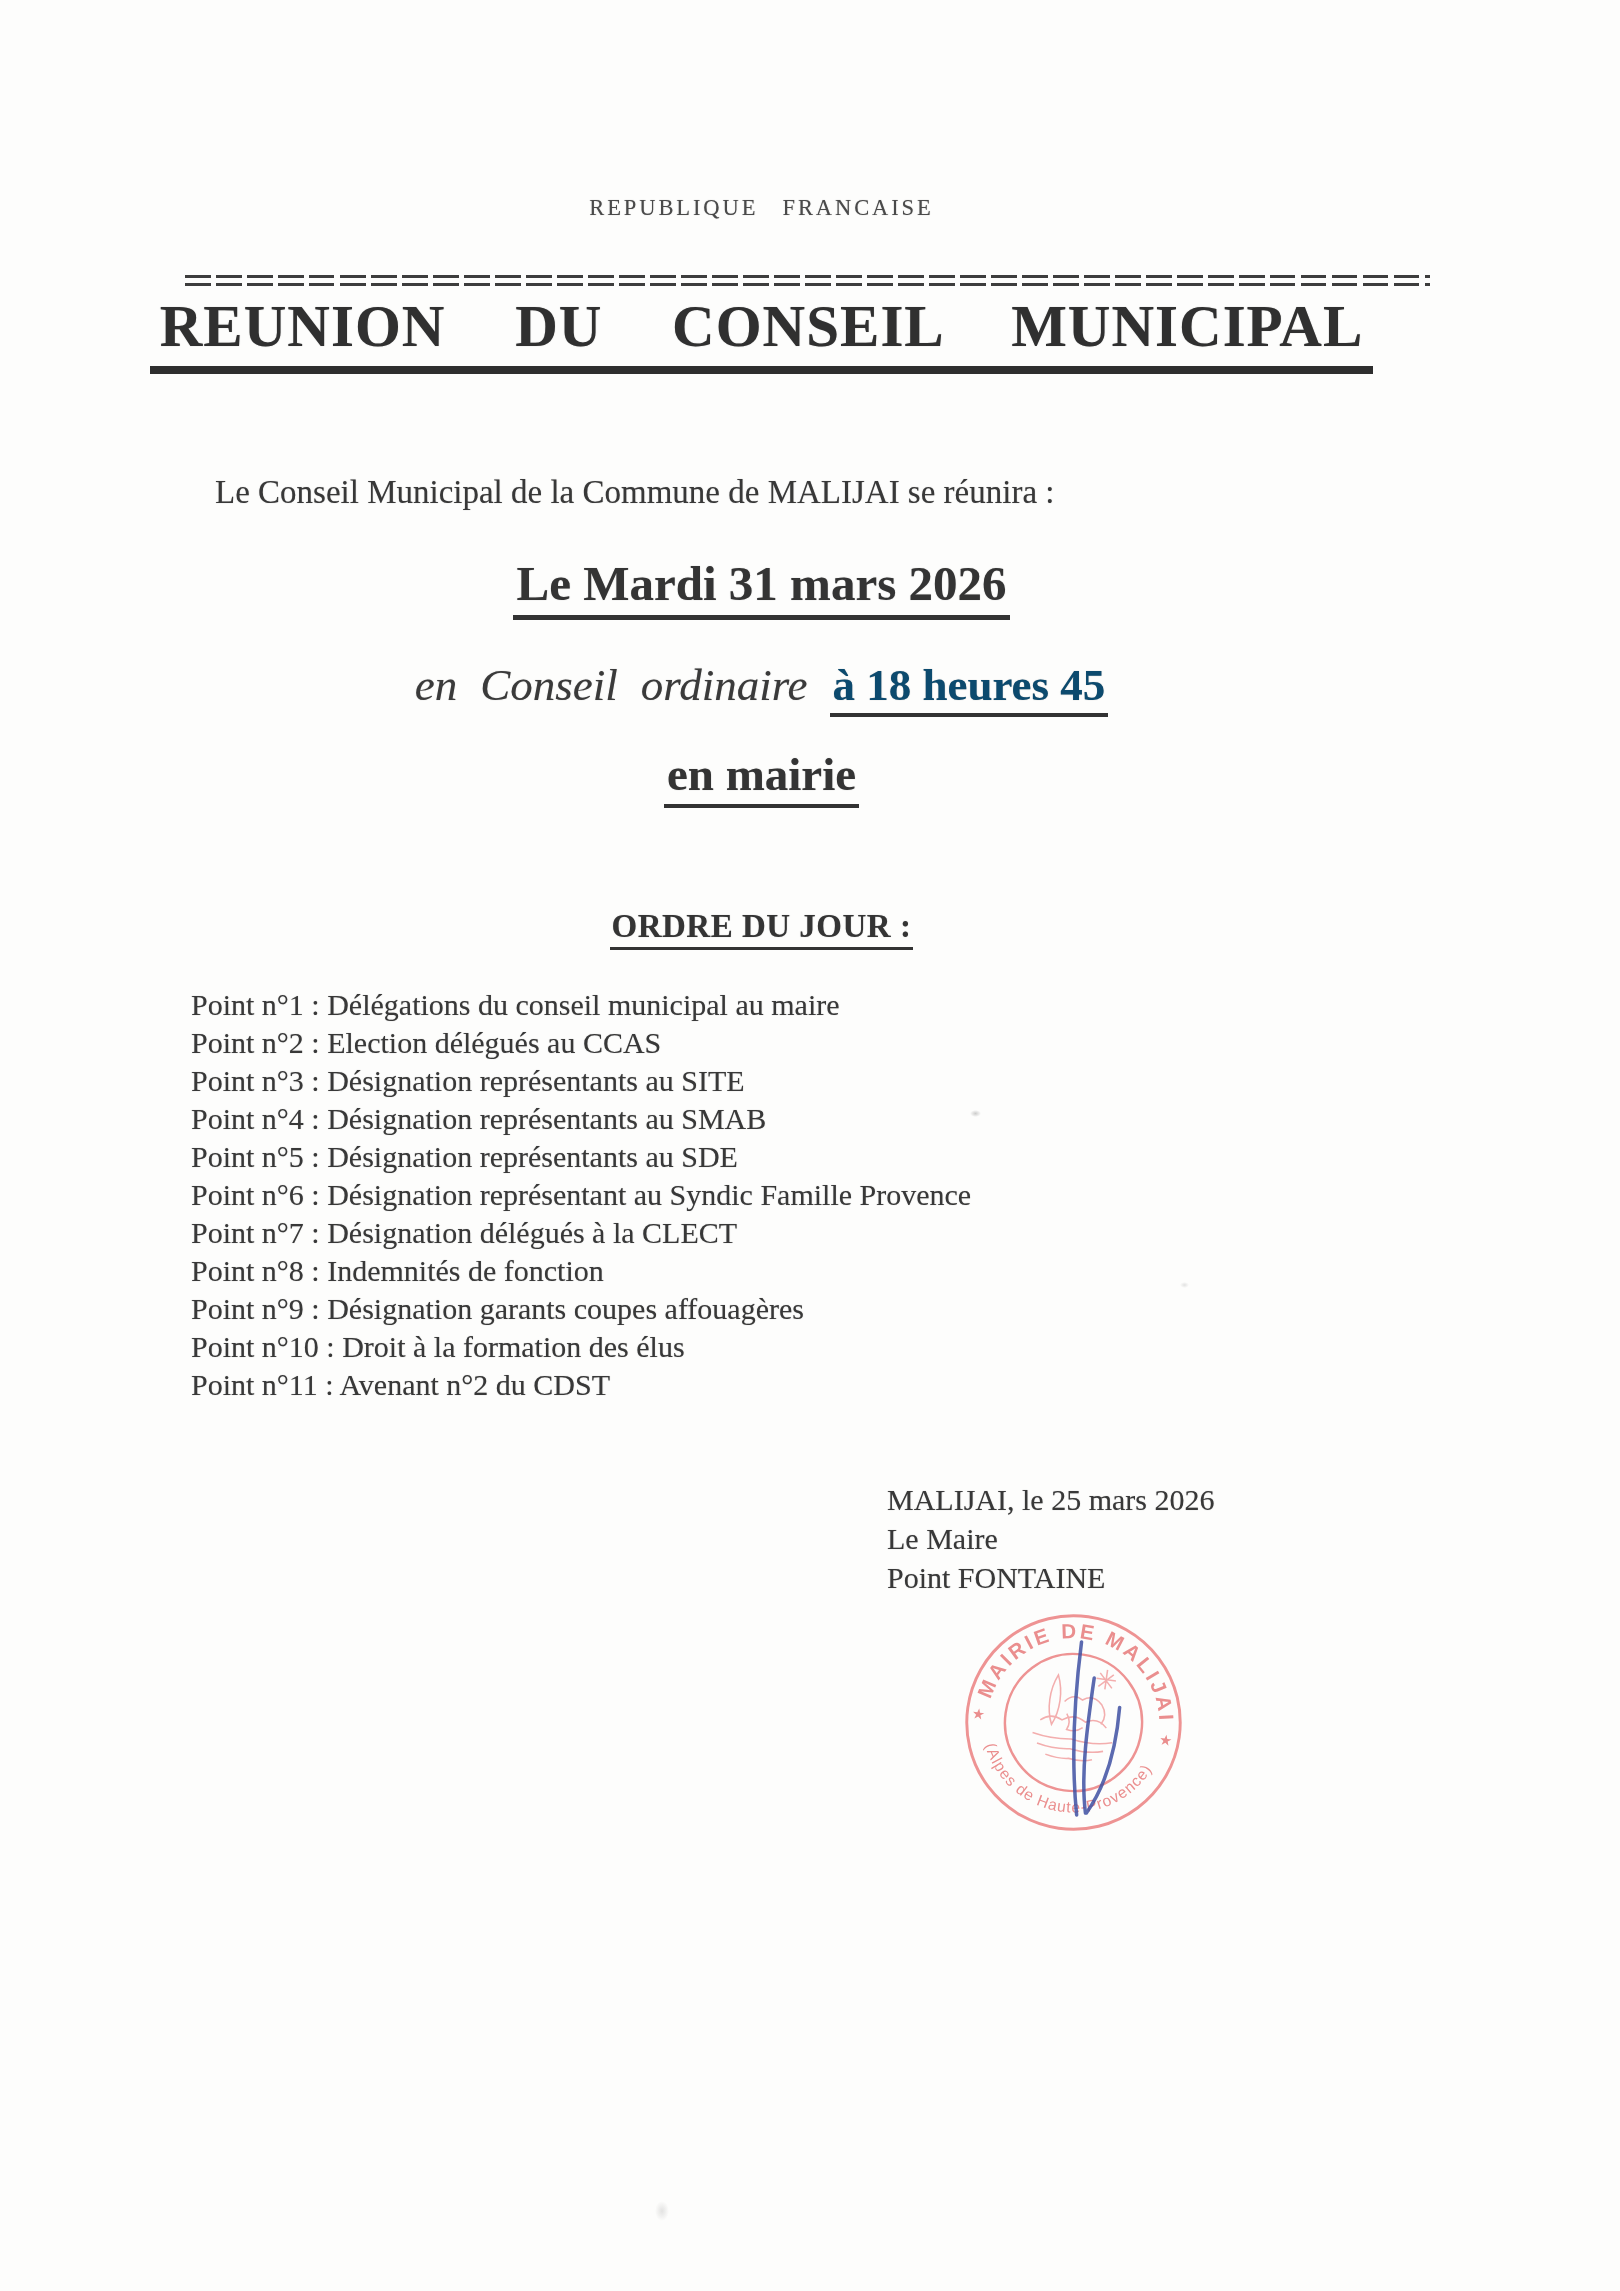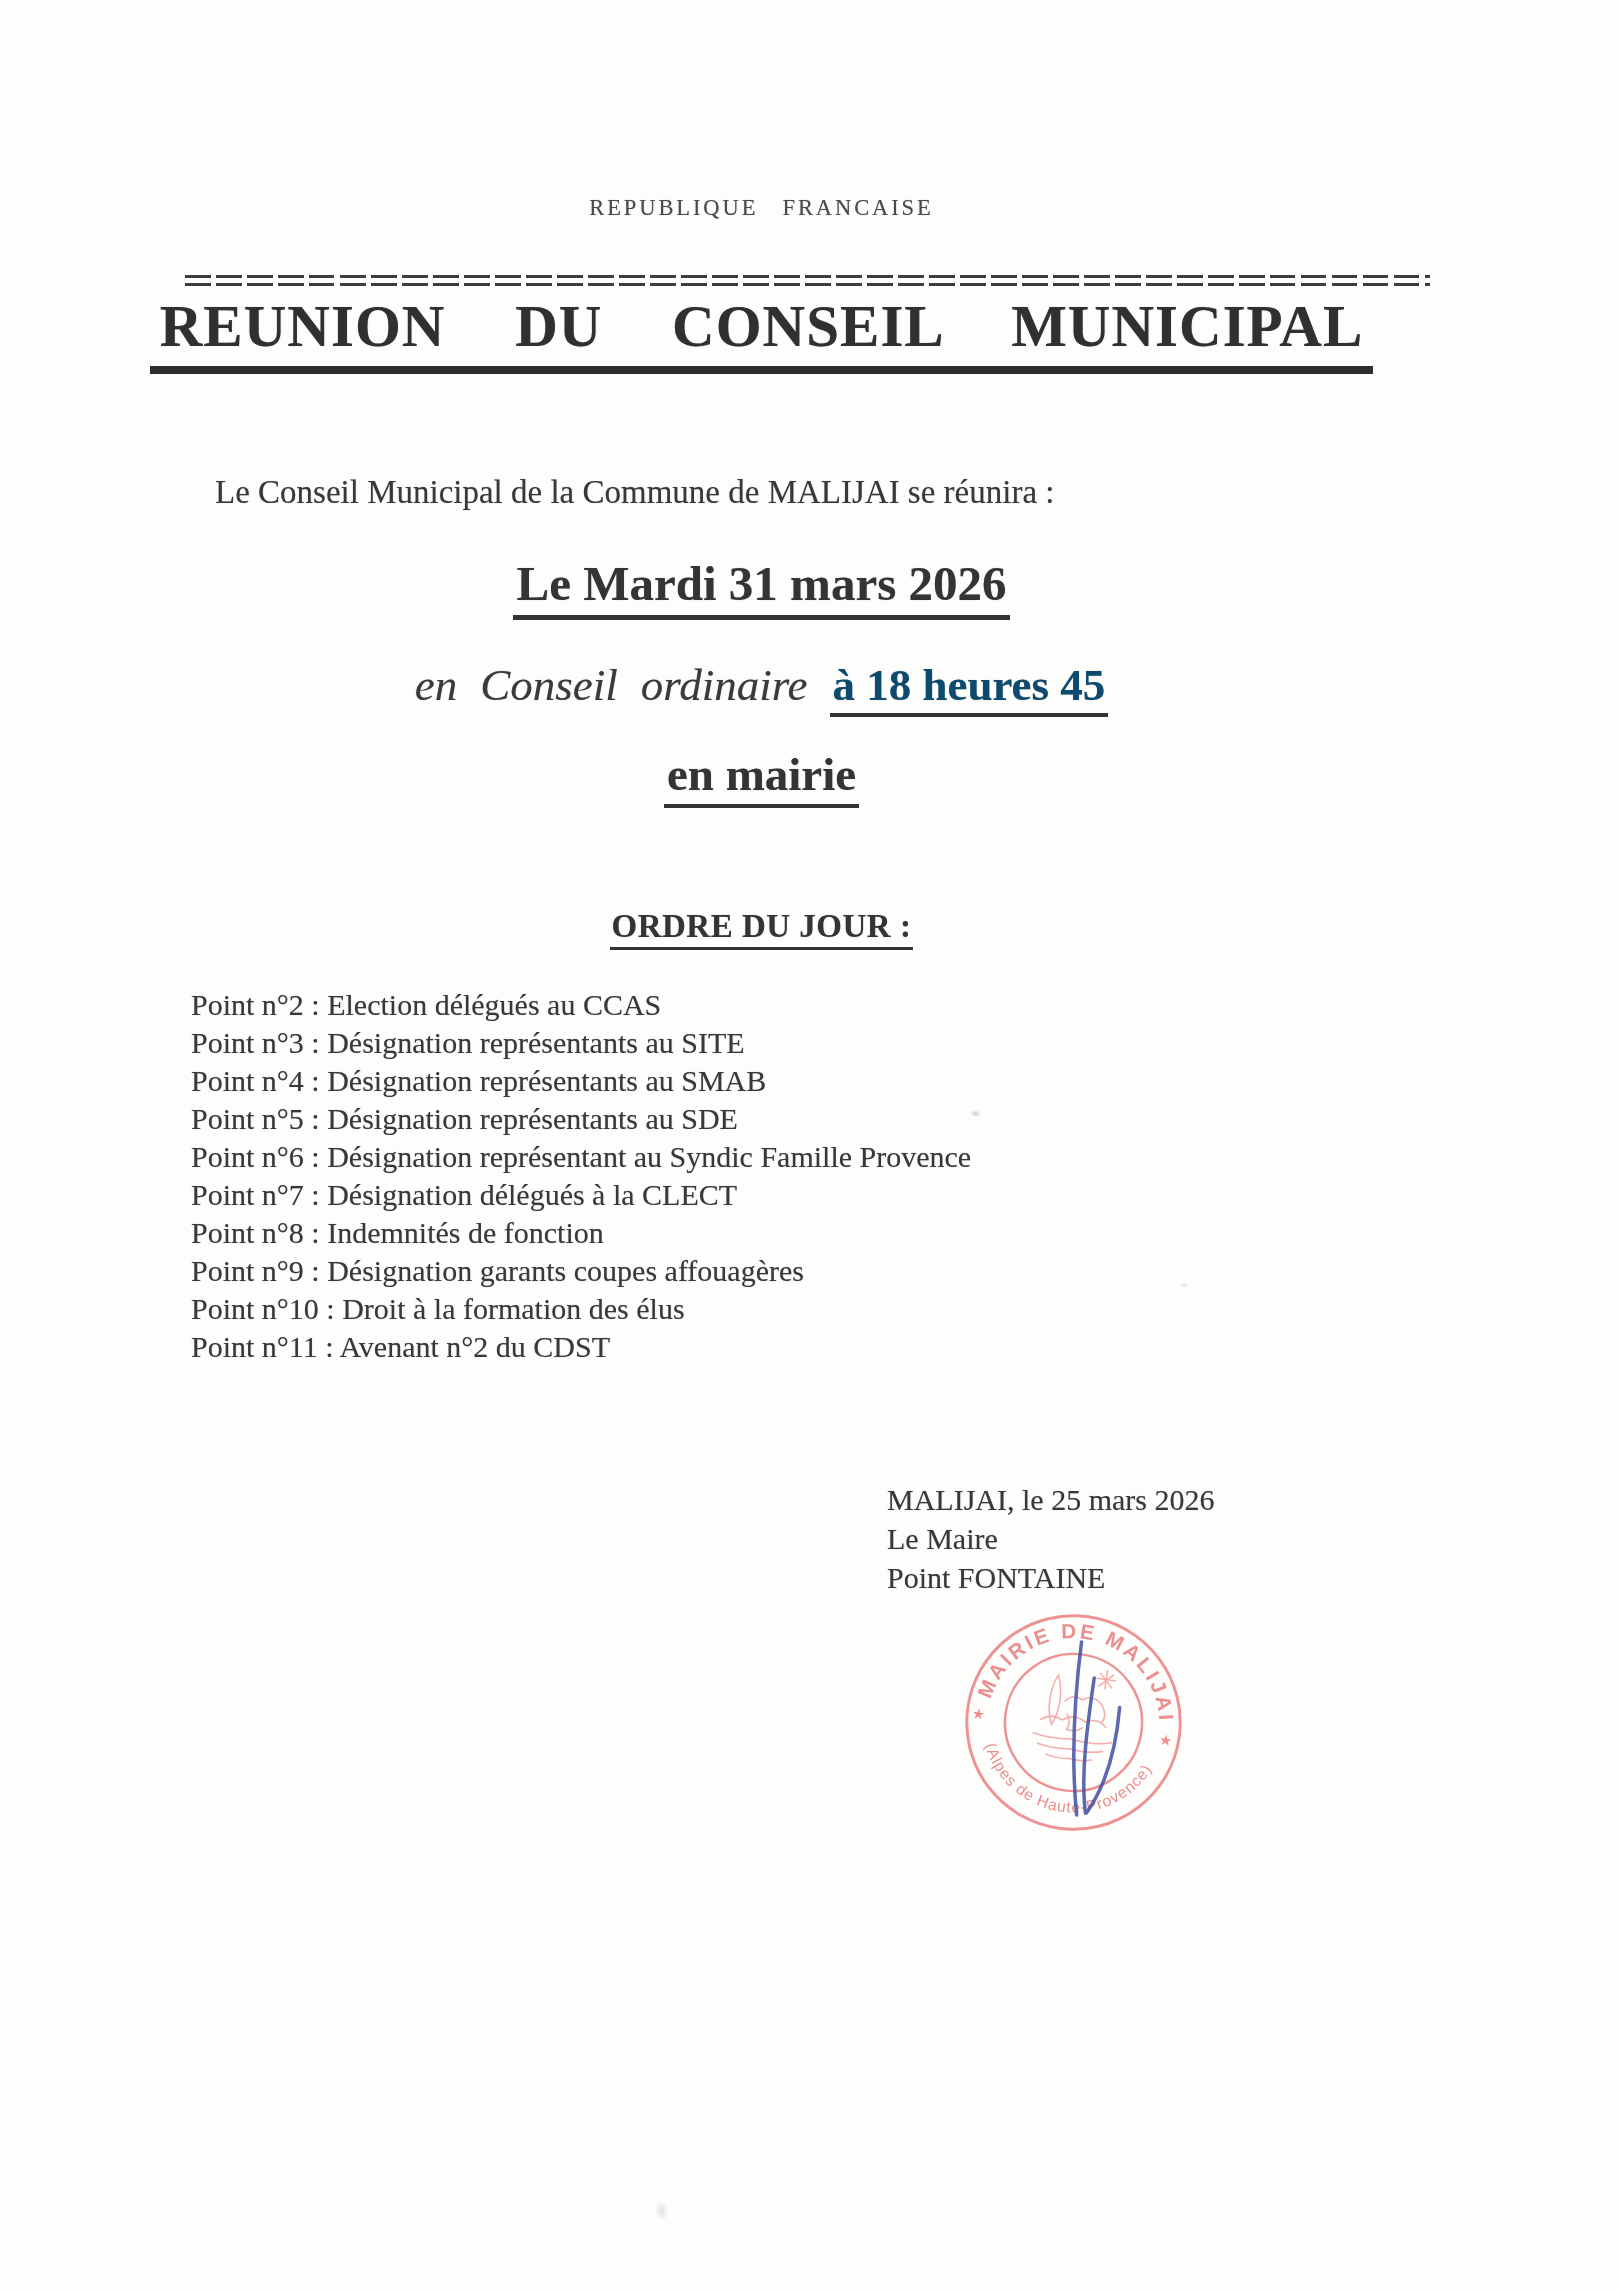--- a/index.html
+++ b/index.html
@@ -127,20 +127,21 @@
 
   <div class="abs centerline agenda-head-wrap">
     <span class="agenda-heading ink">ORDRE DU JOUR :</span>
   </div>
 
   <div class="abs centerline place-wrap">
     <span class="place-text ink">en mairie</span>
   </div>
 
   <div class="abs agenda-list">
+    <div class="ink">Point n°1 : Délégations du conseil municipal au maire</div>
     <div class="ink">Point n°2 : Election délégués au CCAS</div>
     <div class="ink">Point n°3 : Désignation représentants au SITE</div>
     <div class="ink">Point n°4 : Désignation représentants au SMAB</div>
     <div class="ink">Point n°5 : Désignation représentants au SDE</div>
     <div class="ink">Point n°6 : Désignation représentant au Syndic Famille Provence</div>
     <div class="ink">Point n°7 : Désignation délégués à la CLECT</div>
     <div class="ink">Point n°8 : Indemnités de fonction</div>
     <div class="ink">Point n°9 : Désignation garants coupes affouagères</div>
     <div class="ink">Point n°10 : Droit à la formation des élus</div>
     <div class="ink">Point n°11 : Avenant n°2 du CDST</div>

